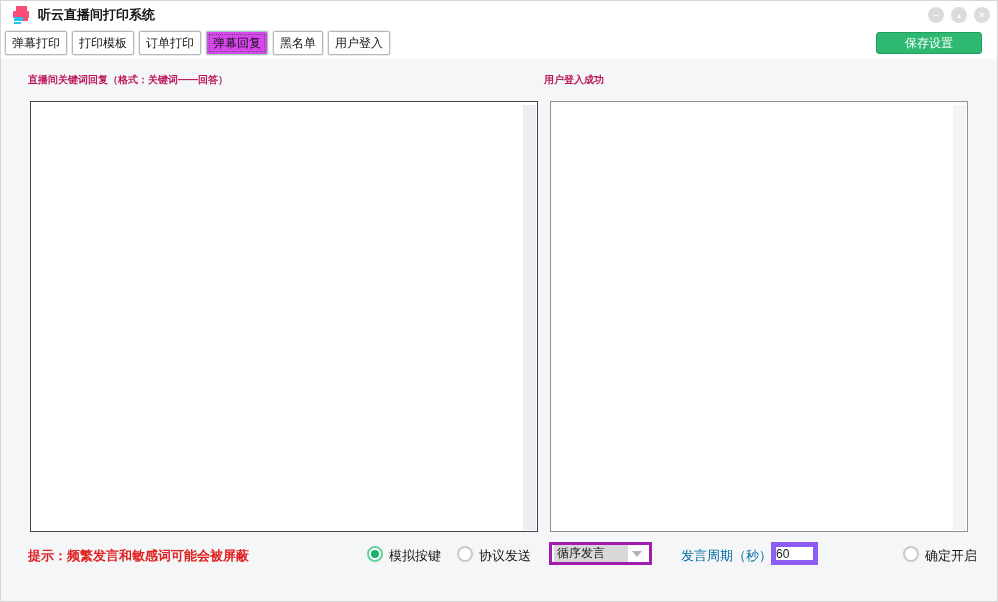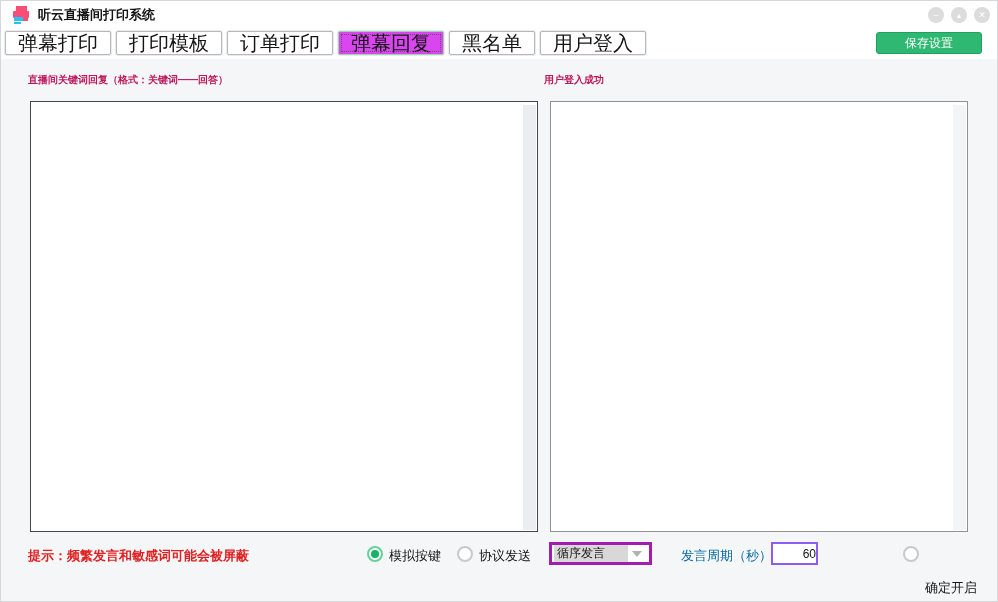--- a/index.html
+++ b/index.html
@@ -17,23 +17,23 @@
   .win-btn{
     width:16px; height:16px; border-radius:50%; background:#dcdcdc;
     color:#ffffff; display:flex; align-items:center; justify-content:center;
     font-size:9px; line-height:1; cursor:default; user-select:none;
   }
   .win-btn.max{ font-size:7px; }
   
   .tabbar{ position:absolute; top:28px; left:0; right:0; height:30px; background:#ffffff; }
   .tabs{ position:absolute; left:4px; top:2px; display:flex; gap:5px; }
   .tab{
-    height:24px; padding:0 12px; background:#ffffff;
+    height:24px; padding:0 6px; background:#ffffff;
     border:1px solid #b6b8ba; border-radius:2px;
-    font-size:20px; color:#141414; display:flex; align-items:center;
+    font-size:12px; color:#141414; display:flex; align-items:center;
     box-shadow:0 0 0 1px #e9eaeb;
   }
   .tab.active{
     background:#d946ef; border-color:#9bd4b2;
     outline:1px dotted #5a5a5a; outline-offset:-4px;
   }
   .save-btn{
     position:absolute; right:15px; top:3px; width:106px; height:22px;
     background:#2eb872; border:1px solid #1ea05e; border-radius:3px;
     color:#ffffff; font-size:12px; display:flex; align-items:center; justify-content:center;
@@ -54,39 +54,39 @@
   .radio{ position:absolute; width:16px; height:16px; border-radius:50%; background:#fff; }
   .radio.checked{ border:2px solid #67d19b; }
   .radio.checked::after{ content:""; position:absolute; inset:2px; border-radius:50%; background:#17b368; }
   .radio.unchecked{ border:2px solid #c9c9c9; }
   .radio-label{ position:absolute; font-size:13px; color:#141414; top:546px; }
   #radio-simulate{ left:366px; top:545px; }
   #label-simulate{ left:388px; }
   #radio-protocol{ left:456px; top:545px; }
   #label-protocol{ left:478px; }
   #radio-enable{ left:902px; top:545px; }
-  #label-enable{ left:924px;margin-top:32px; }
+  #label-enable{ left:924px; }
   .dropdown{
     position:absolute; left:548px; top:541px; width:103px; height:23px;
     background:#ffffff; border:3px solid #a21caf; display:flex; align-items:center;
   }
   .dropdown .dd-text{
     margin:2px 0 2px 2px; width:74px; height:17px; background:#d8d8d8;
     font-size:12px; color:#141414; padding-left:3px; line-height:17px;
     white-space:nowrap; overflow:hidden;
   }
   .dropdown .dd-arrow{
     margin-left:auto; margin-right:7px; width:0; height:0;
     border-left:5px solid transparent; border-right:5px solid transparent;
     border-top:6px solid #b0b2b5;
   }
   .period-label{ position:absolute; left:680px; top:546px; font-size:13px; color:#0369a1; }
   .period-input{
     position:absolute; left:770px; top:541px; width:47px; height:23px;
-    border:2px solid #8b5cf6; background:#fff; text-align:right; font-size:12px; color:#141414;
+    border:5px solid #8b5cf6; background:#fff; text-align:left; font-size:12px; color:#141414;
     font-family:"Liberation Sans","DejaVu Sans",sans-serif;
   }
   
   .statusbar{
     position:absolute; left:0; right:0; bottom:0; height:30px;
     background:#f1f2f4; border-top:1px solid #d9dbdd;
     display:flex; align-items:stretch; font-size:13px; color:#26282b;
   }
   .statusbar .item{ display:flex; align-items:center; }
   .statusbar .sep{ width:1px; background:#c6c8ca; }

